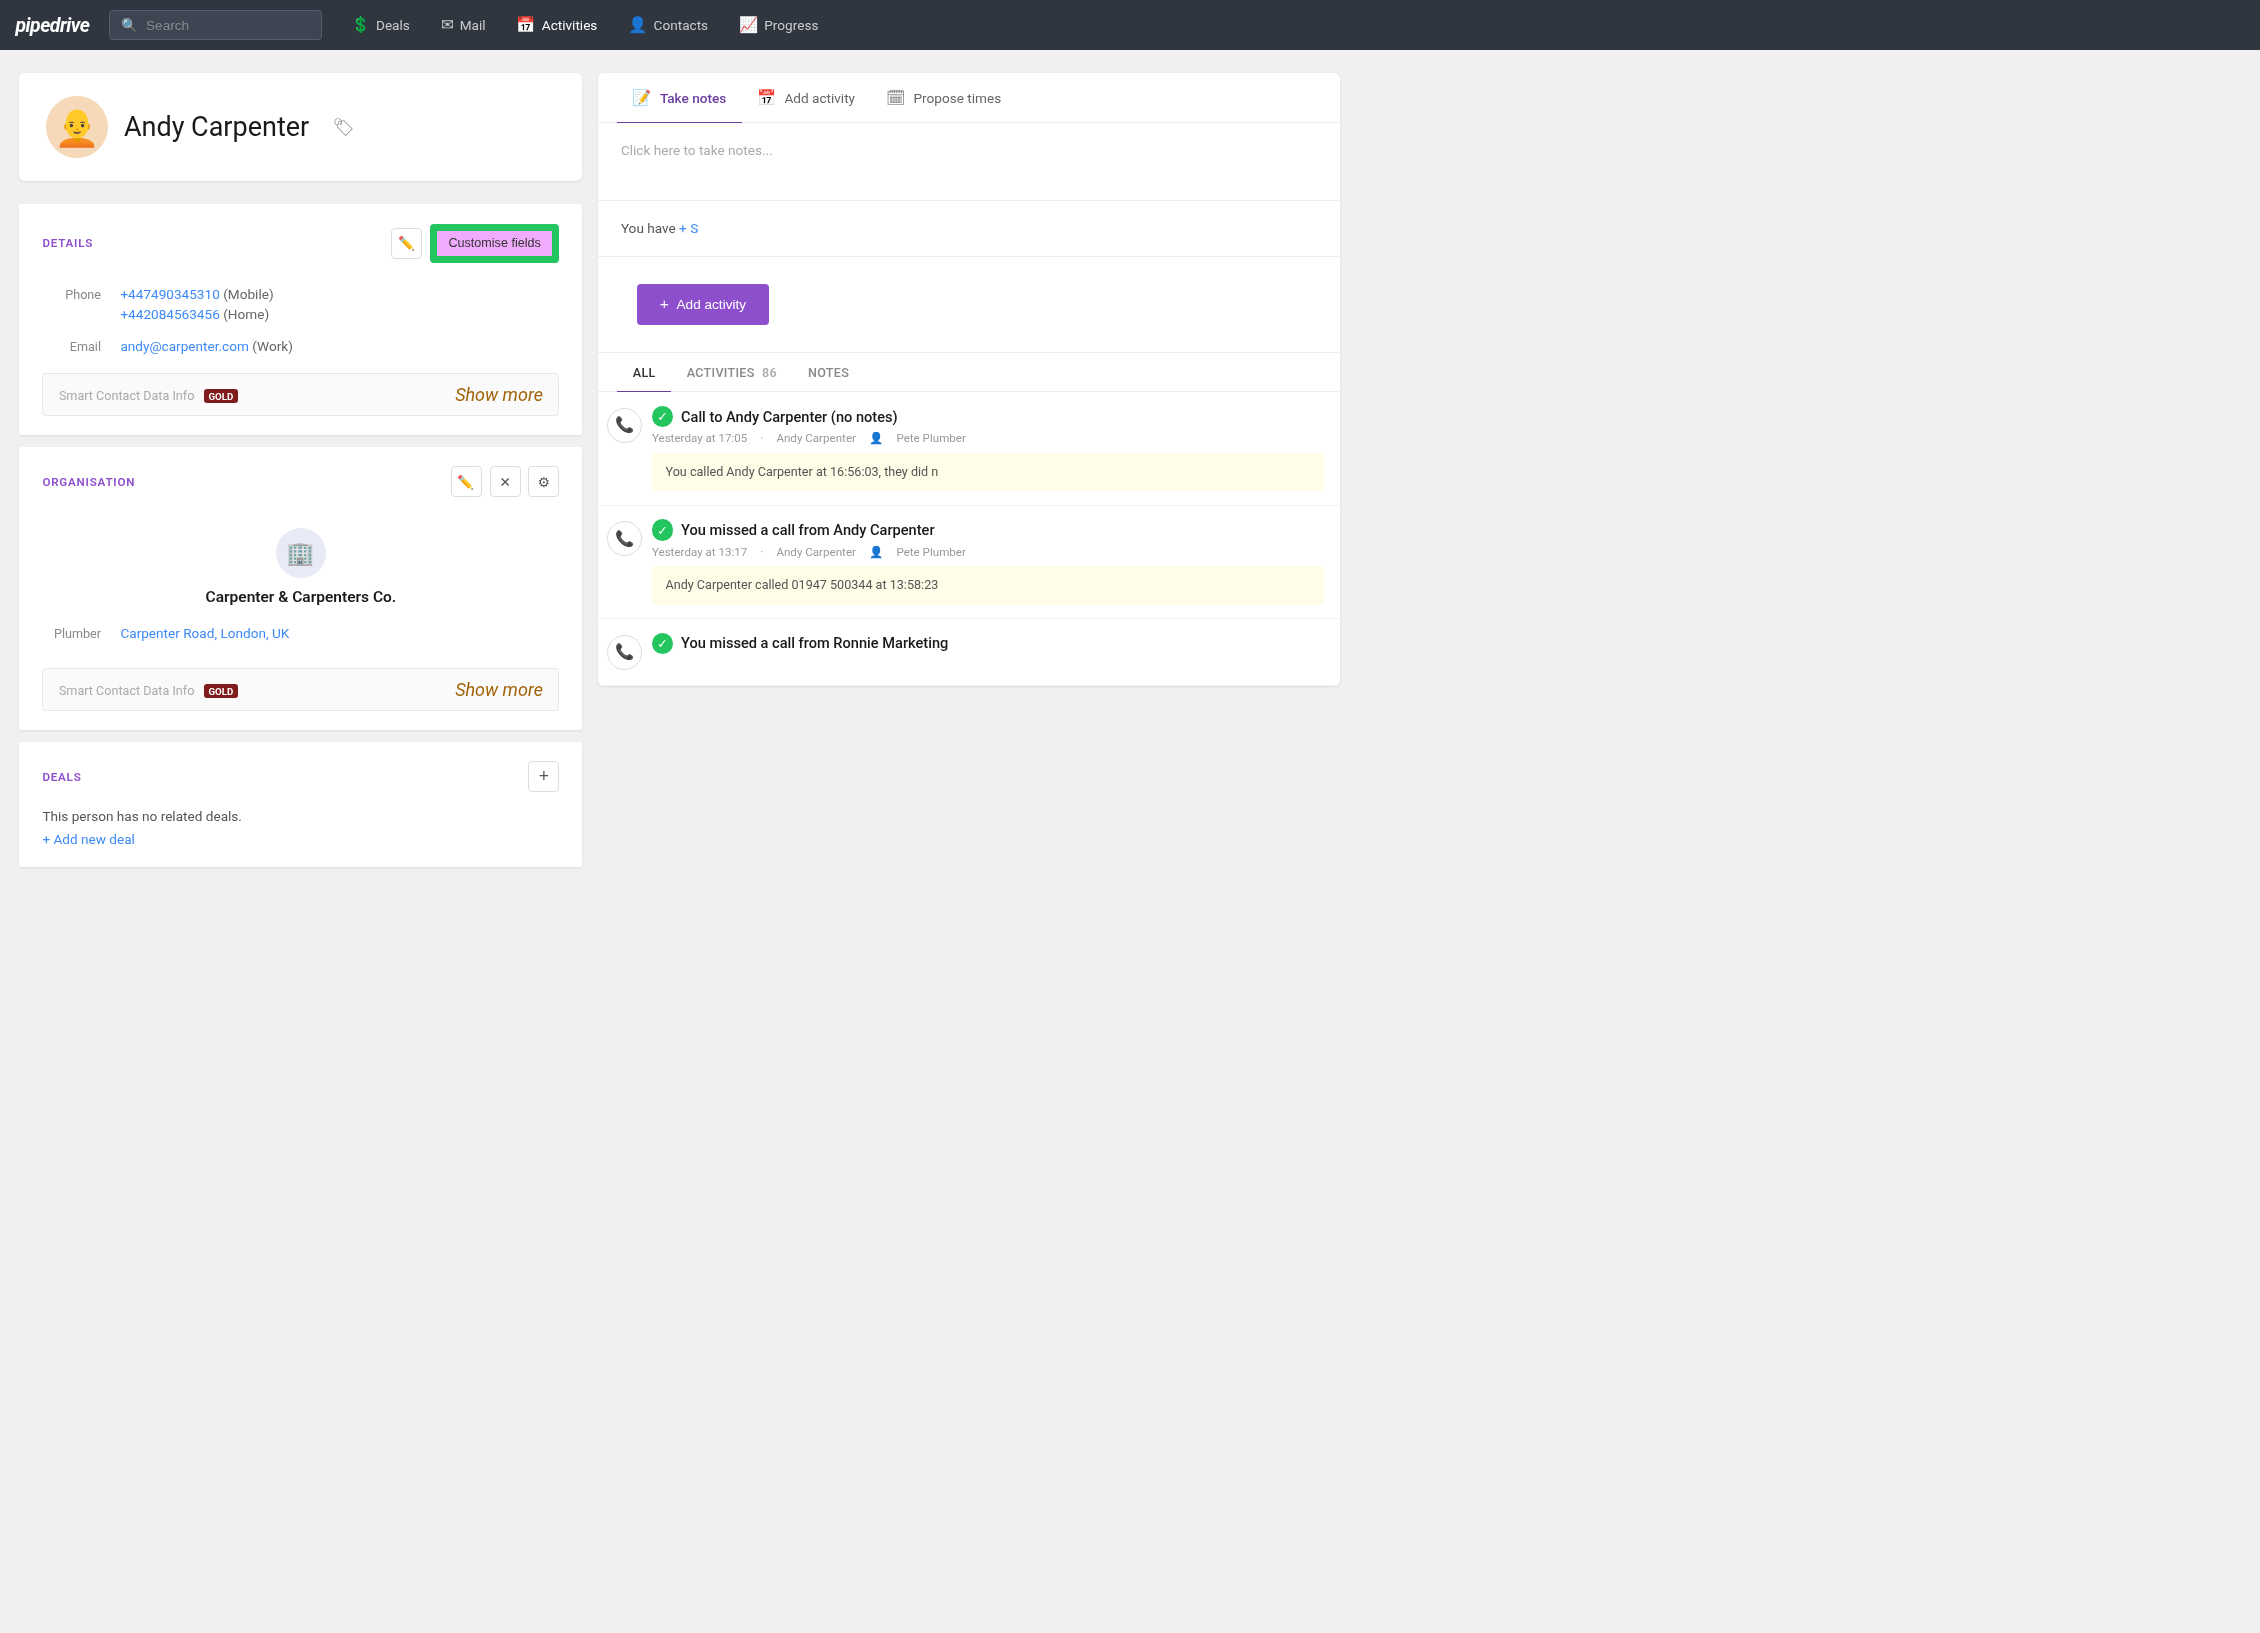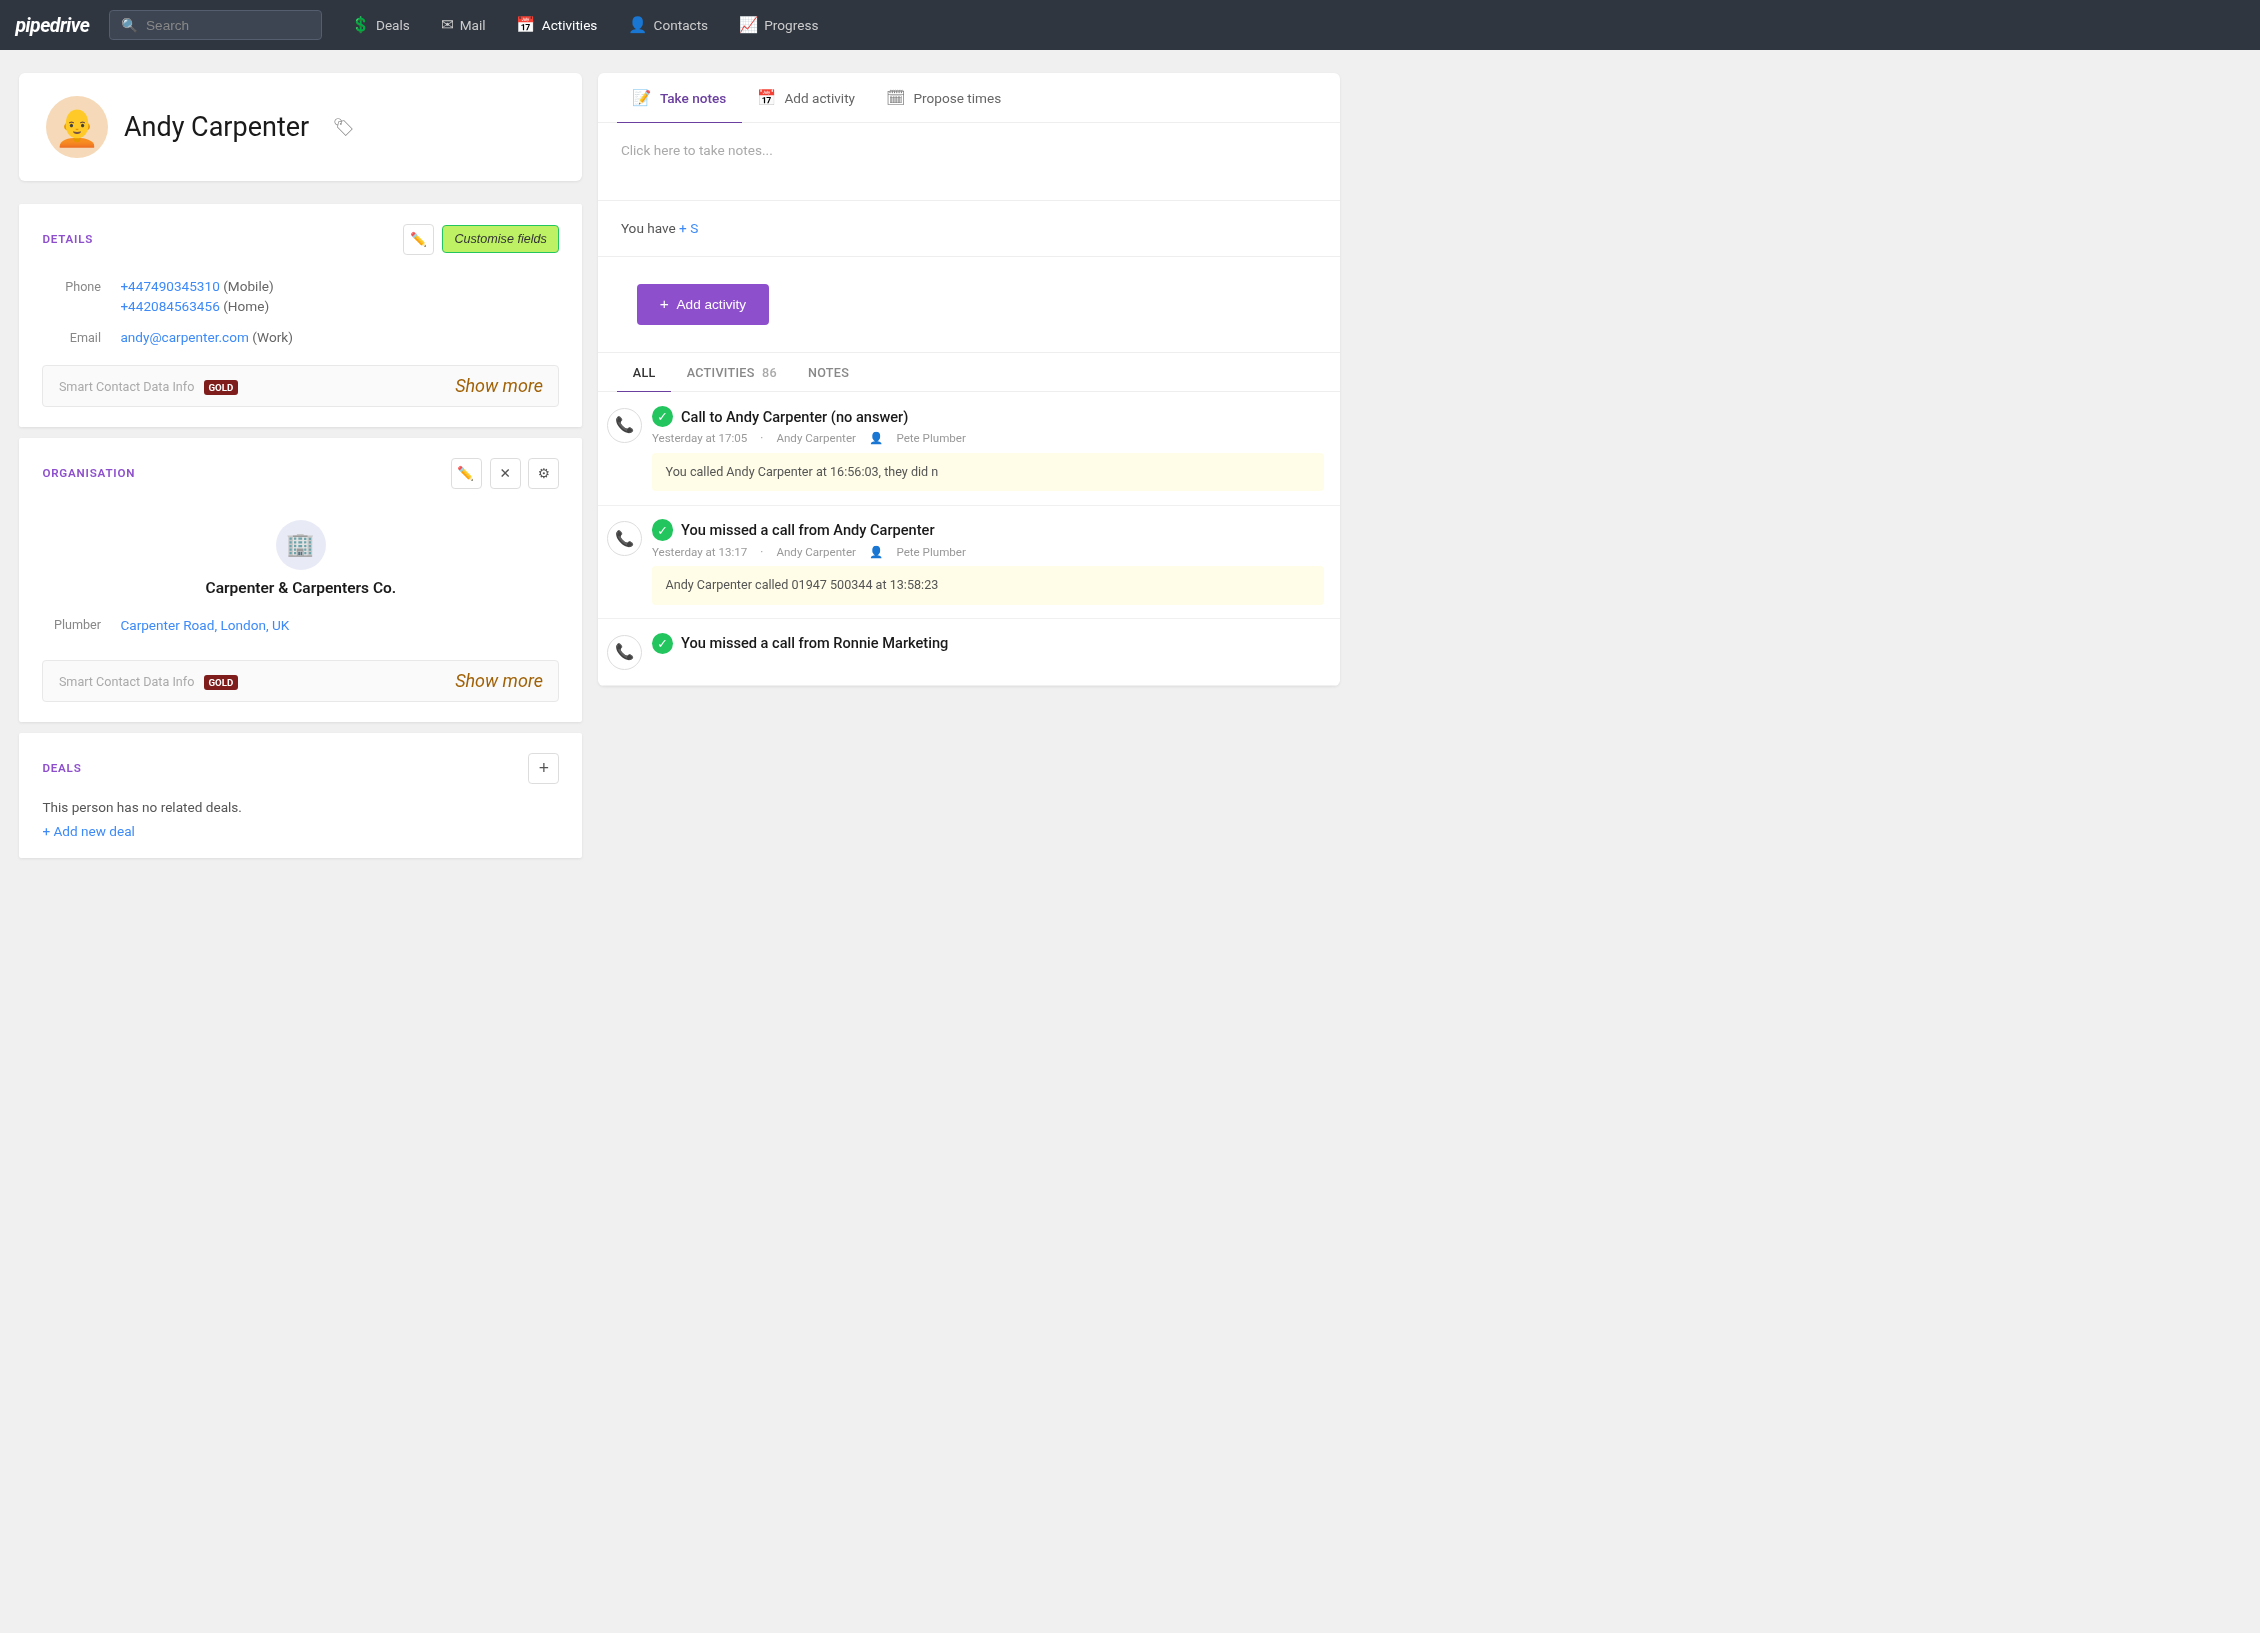--- a/index.html
+++ b/index.html
@@ -134,28 +134,27 @@
       width: 31px;
       height: 31px;
       cursor: pointer;
       display: flex;
       align-items: center;
       justify-content: center;
       font-size: 13.6px;
       color: #555;
     }
     .btn-text {
-      background: #bef264;
-      border: 1px solid #22c55e;
+      background: #f0abfc;
+      border: 7px solid #22c55e;
       border-radius: 3.9px;
       padding: 5.8px 11.6px;
       cursor: pointer;
       font-size: 12.6px;
       color: #333;
-      font-style: italic;
     }
 
     
     .detail-row {
       display: flex;
       padding: 7.8px 0;
       align-items: flex-start;
     }
     .detail-label {
       width: 78px;
@@ -564,21 +563,21 @@
 
       <div class="activity-list">
 
         <div class="activity-item">
           <div class="activity-icon-col">
             <div class="phone-circle">📞</div>
           </div>
           <div class="activity-body">
             <div class="activity-title-row">
               <div class="check-circle">✓</div>
-              <span class="activity-title">Call to Andy Carpenter (no answer)</span>
+              <span class="activity-title">Call to Andy Carpenter (no notes)</span>
             </div>
             <div class="activity-meta">
               <span>Yesterday at 17:05</span>
               <span>·</span>
               <span>Andy Carpenter</span>
               <span class="person-icon">👤</span>
               <span>Pete Plumber</span>
             </div>
             <div class="activity-note">You called Andy Carpenter at 16:56:03, they did n</div>
           </div>

